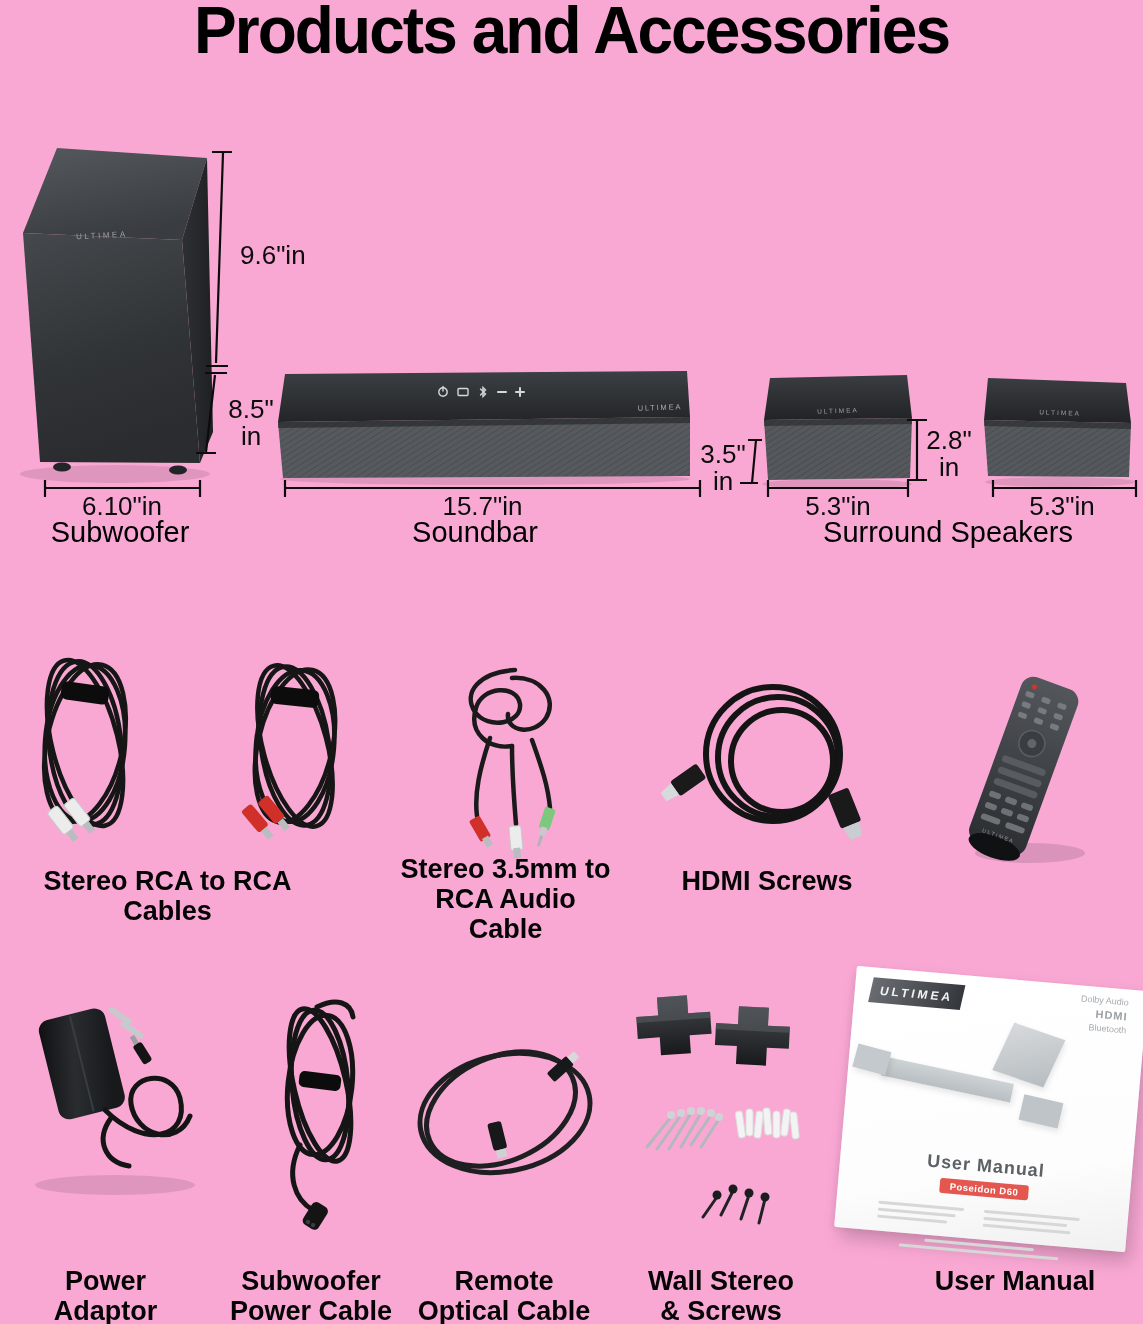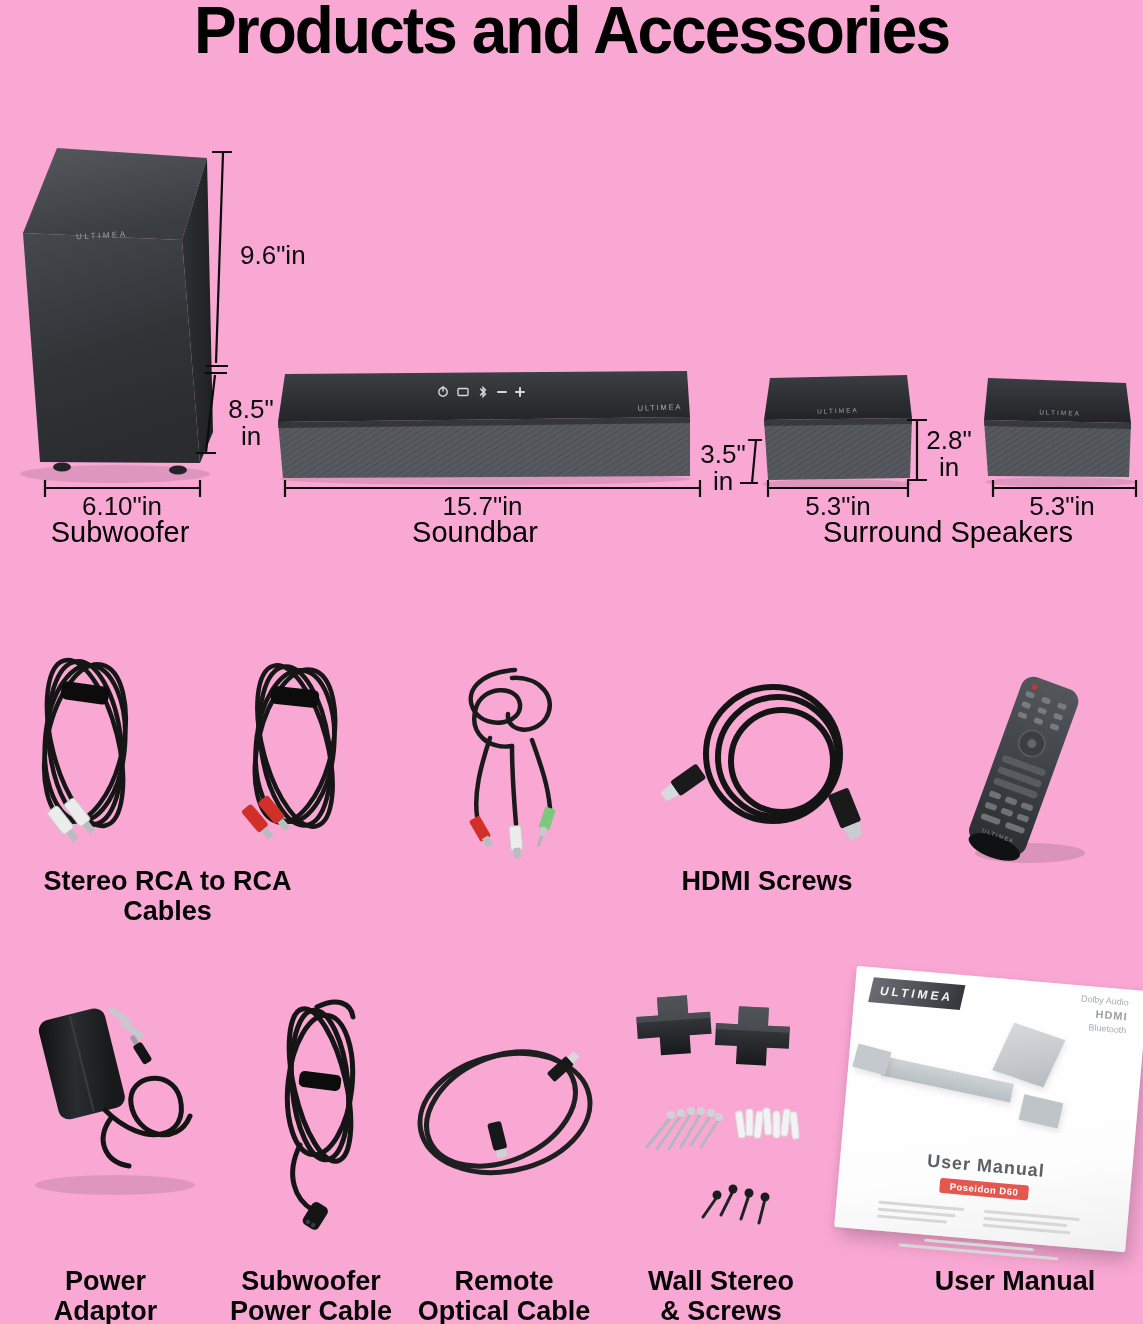--- a/index.html
+++ b/index.html
@@ -239,20 +239,22 @@
       <rect x="-6" y="-2" width="12" height="24" rx="2" fill="#ececec" stroke="#c9c9c9"></rect>
       <rect x="-3.5" y="20" width="7" height="10" fill="#b9bdc1"></rect>
     </g>
     <g transform="translate(130,152) rotate(18)">
       <rect x="-5.5" y="-2" width="11" height="22" rx="2" fill="#7dc87d"></rect>
       <rect x="-3" y="18" width="6" height="9" fill="#c6cacd"></rect>
       <line x1="0" y1="27" x2="0" y2="38" stroke="#b0b4b8" stroke-width="3"></line>
     </g>
   </svg>
   <div class="alabel" style="left:398px;top:854px;width:215px;">
+    <div>Stereo 3.5mm to</div>
+    <div>RCA Audio Cable</div>
   </div>
 
   <svg class="abs" style="left:660px;top:675px;" width="230" height="195" viewBox="0 0 230 195">
     <g stroke="#141414" stroke-width="6" fill="none">
       <circle cx="118" cy="82" r="60"></circle>
       <circle cx="122" cy="86" r="51"></circle>
       <circle cx="113" cy="79" r="67"></circle>
     </g>
     <g transform="translate(38,98) rotate(55)">
       <rect x="-9" y="-4" width="18" height="32" rx="3" fill="#1a1a1a"></rect>

